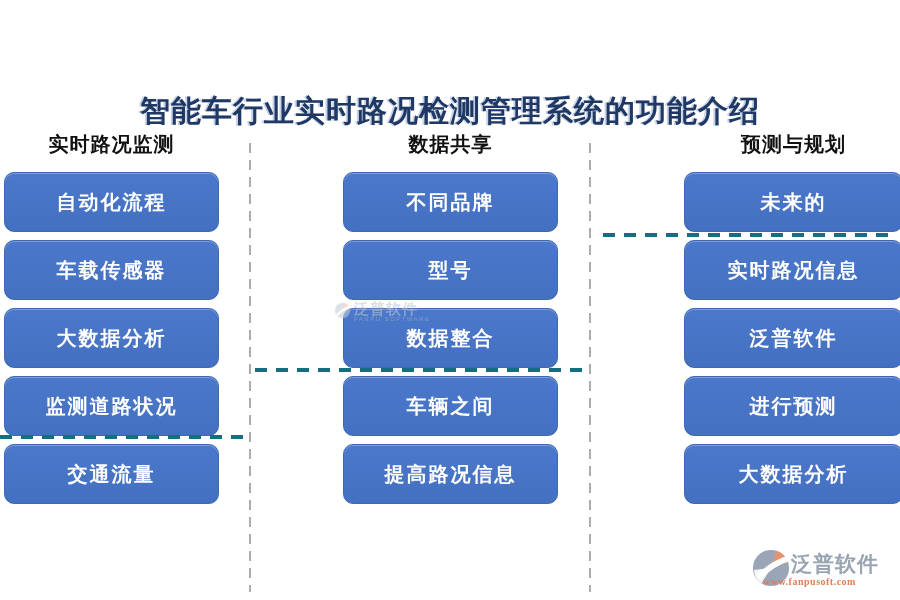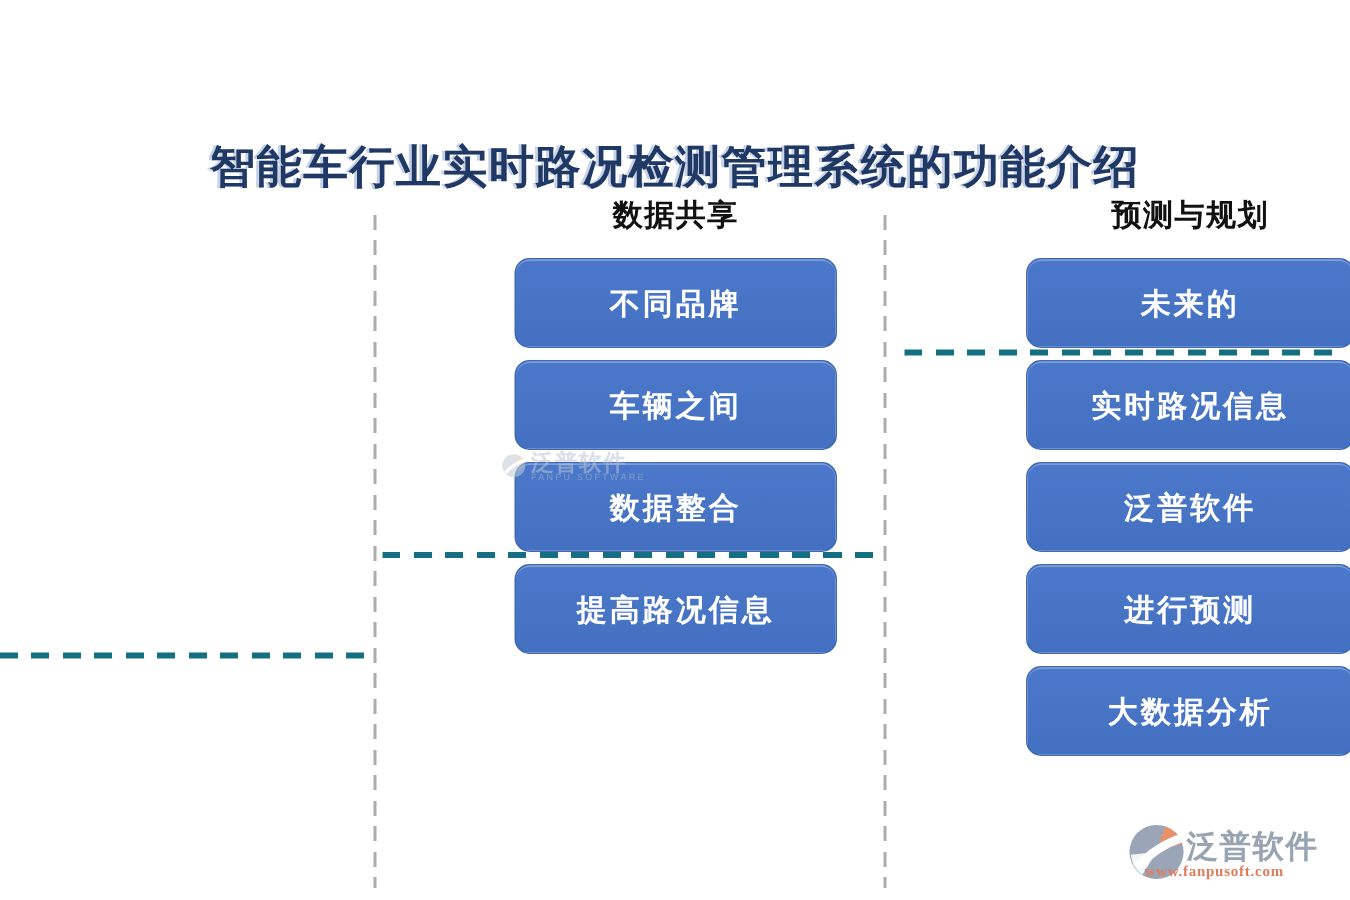--- a/index.html
+++ b/index.html
@@ -86,31 +86,52 @@
 
   <div class="title">智能车行业实时路况检测管理系统的功能介绍</div>
 
   <div class="v-dash v-dash-1"></div>
   <div class="v-dash v-dash-2"></div>
 
   <div class="h-dash h-dash-1"></div>
   <div class="h-dash h-dash-2"></div>
   <div class="h-dash h-dash-3"></div>
 
+  <div class="column col-1">
+    <div class="col-header">实时路况监测</div>
+    <div class="node">
+        <span>自动化流程</span>
+      </div>
+    <div class="node">
+        <span>车载传感器</span>
+      </div>
+    <div class="node">
+        <span>大数据分析</span>
+      </div>
+    <div class="node">
+        <span>监测道路状况</span>
+      </div>
+    <div class="node">
+        <span>交通流量</span>
+      </div>
+  </div>
 
   <div class="column col-2">
     <div class="col-header">数据共享</div>
     <div class="node">
         <span>不同品牌</span>
       </div>
     <div class="node">
-        <span>车辆之间</span>
+        <span>型号</span>
       </div>
     <div class="node">
         <span>数据整合</span>
+      </div>
+    <div class="node">
+        <span>车辆之间</span>
       </div>
     <div class="node">
         <span>提高路况信息</span>
       </div>
   </div>
 
   <div class="column col-3">
     <div class="col-header">预测与规划</div>
     <div class="node">
         <span>未来的</span>

